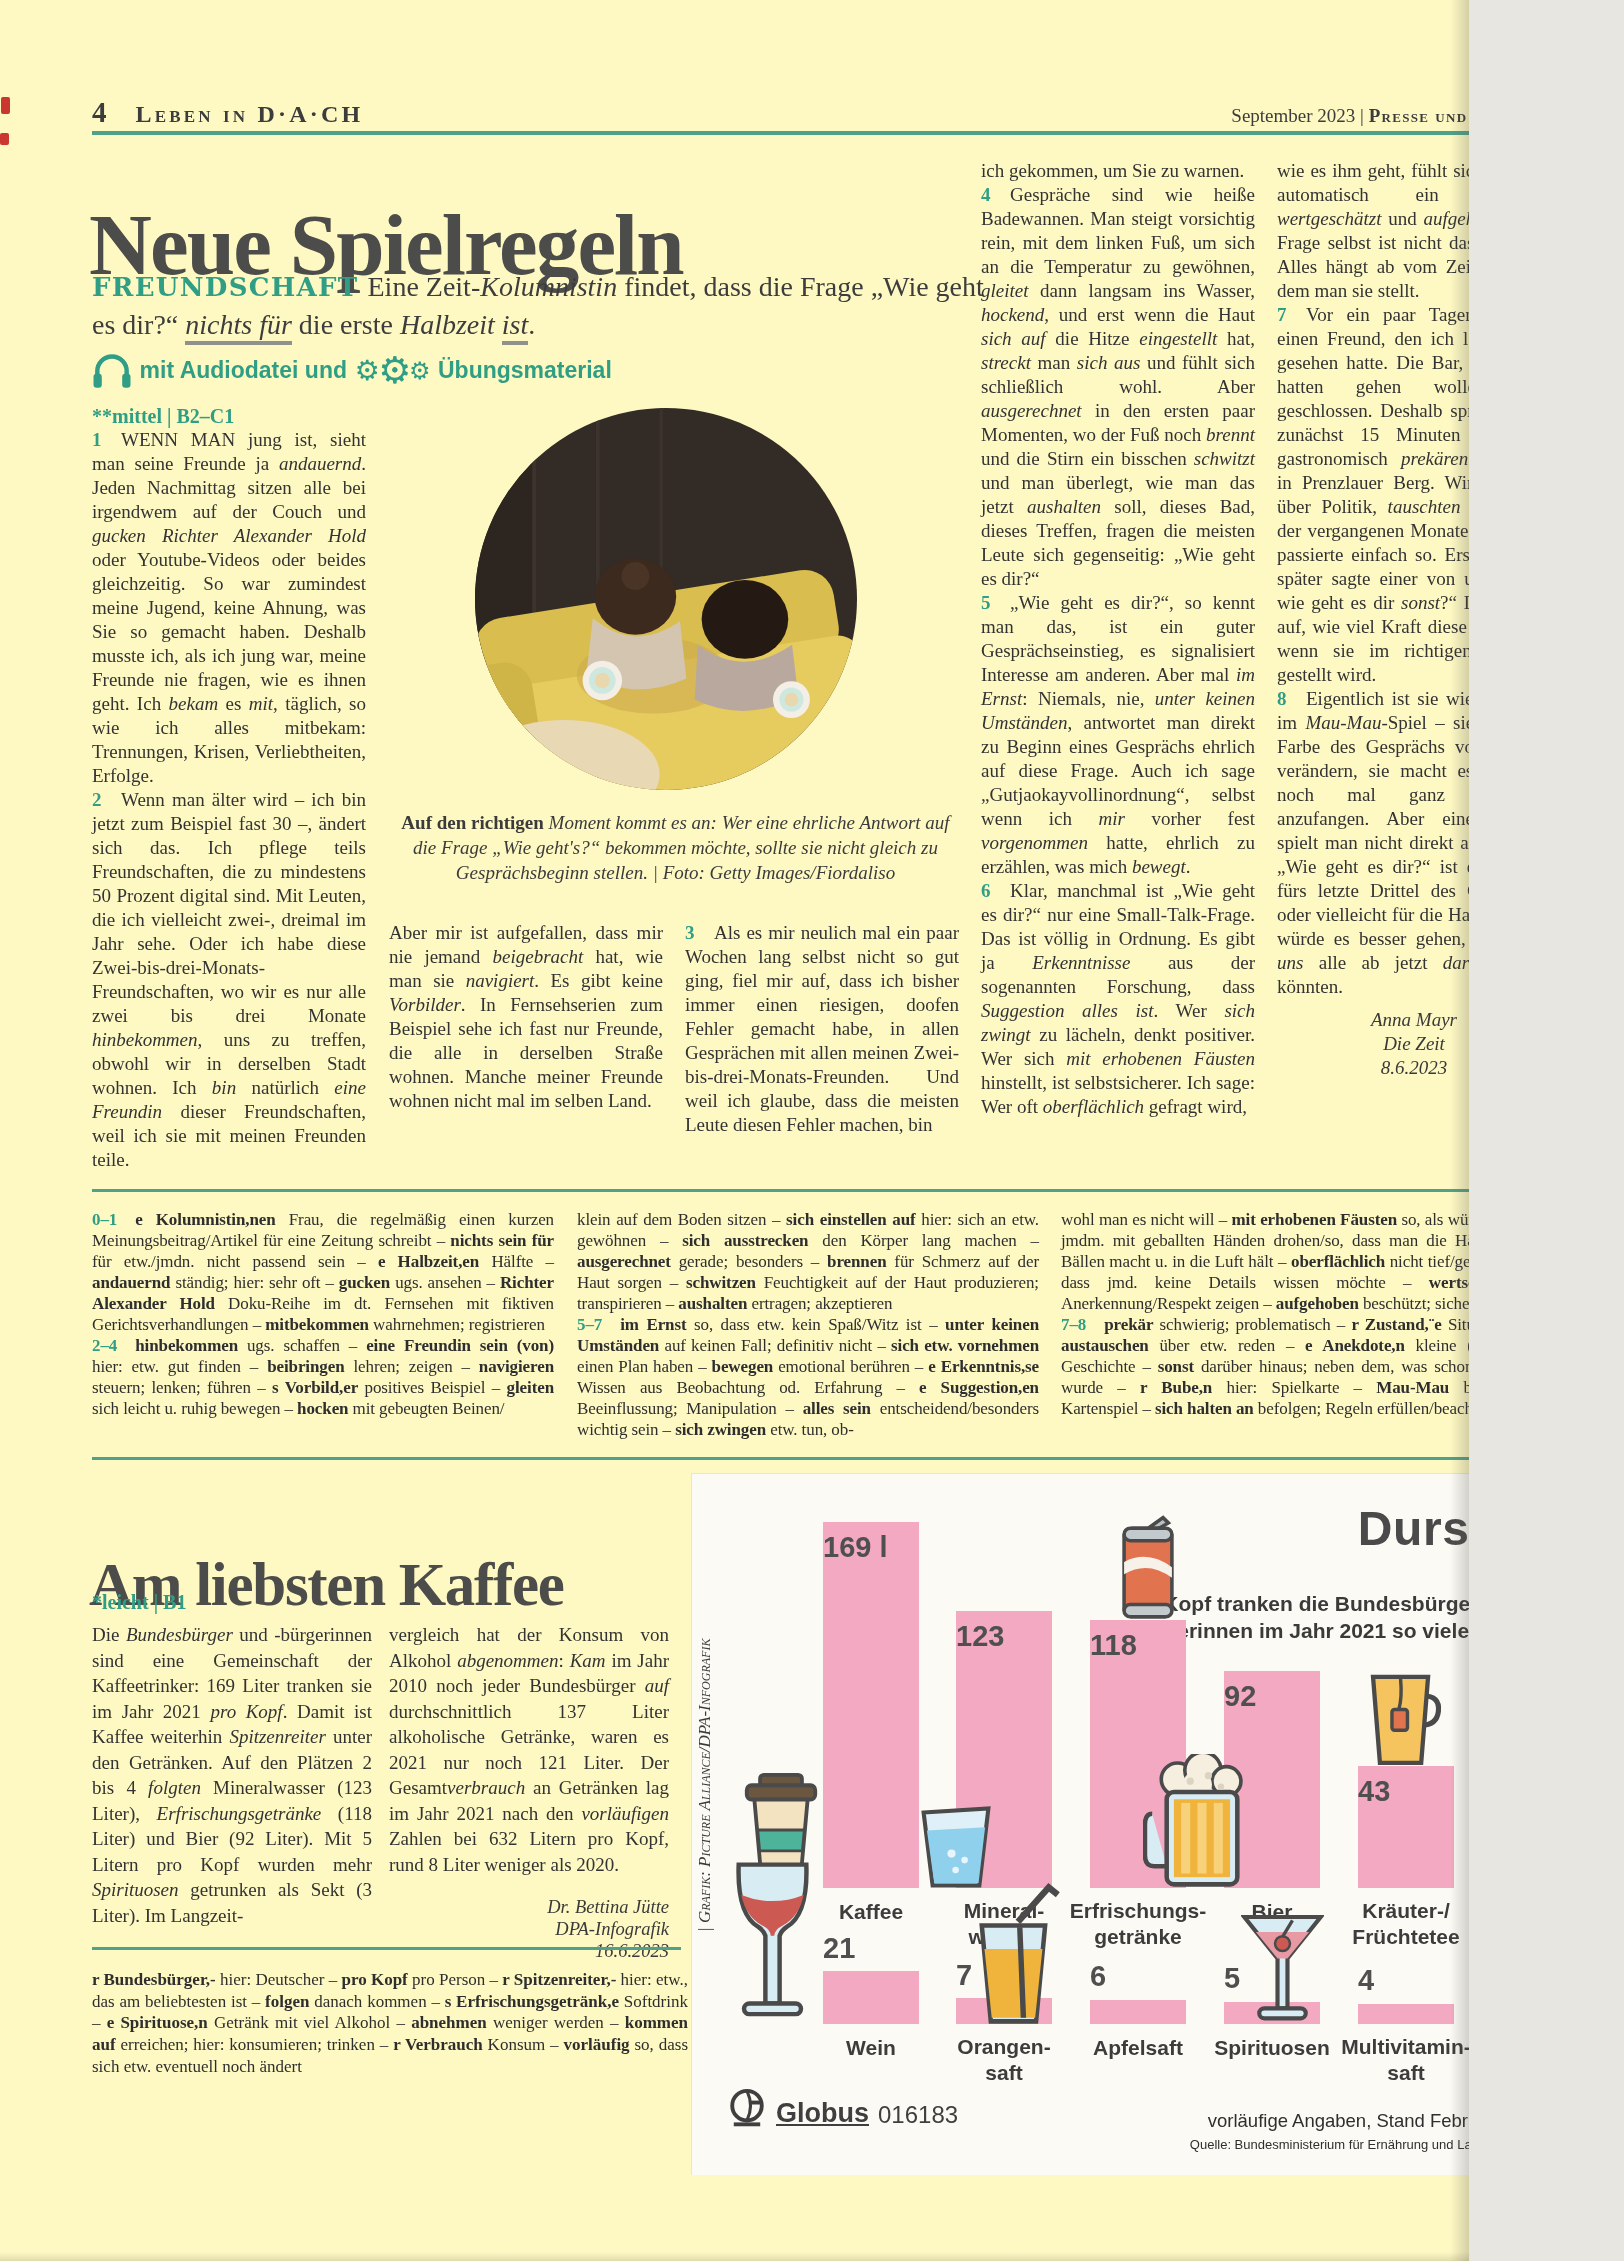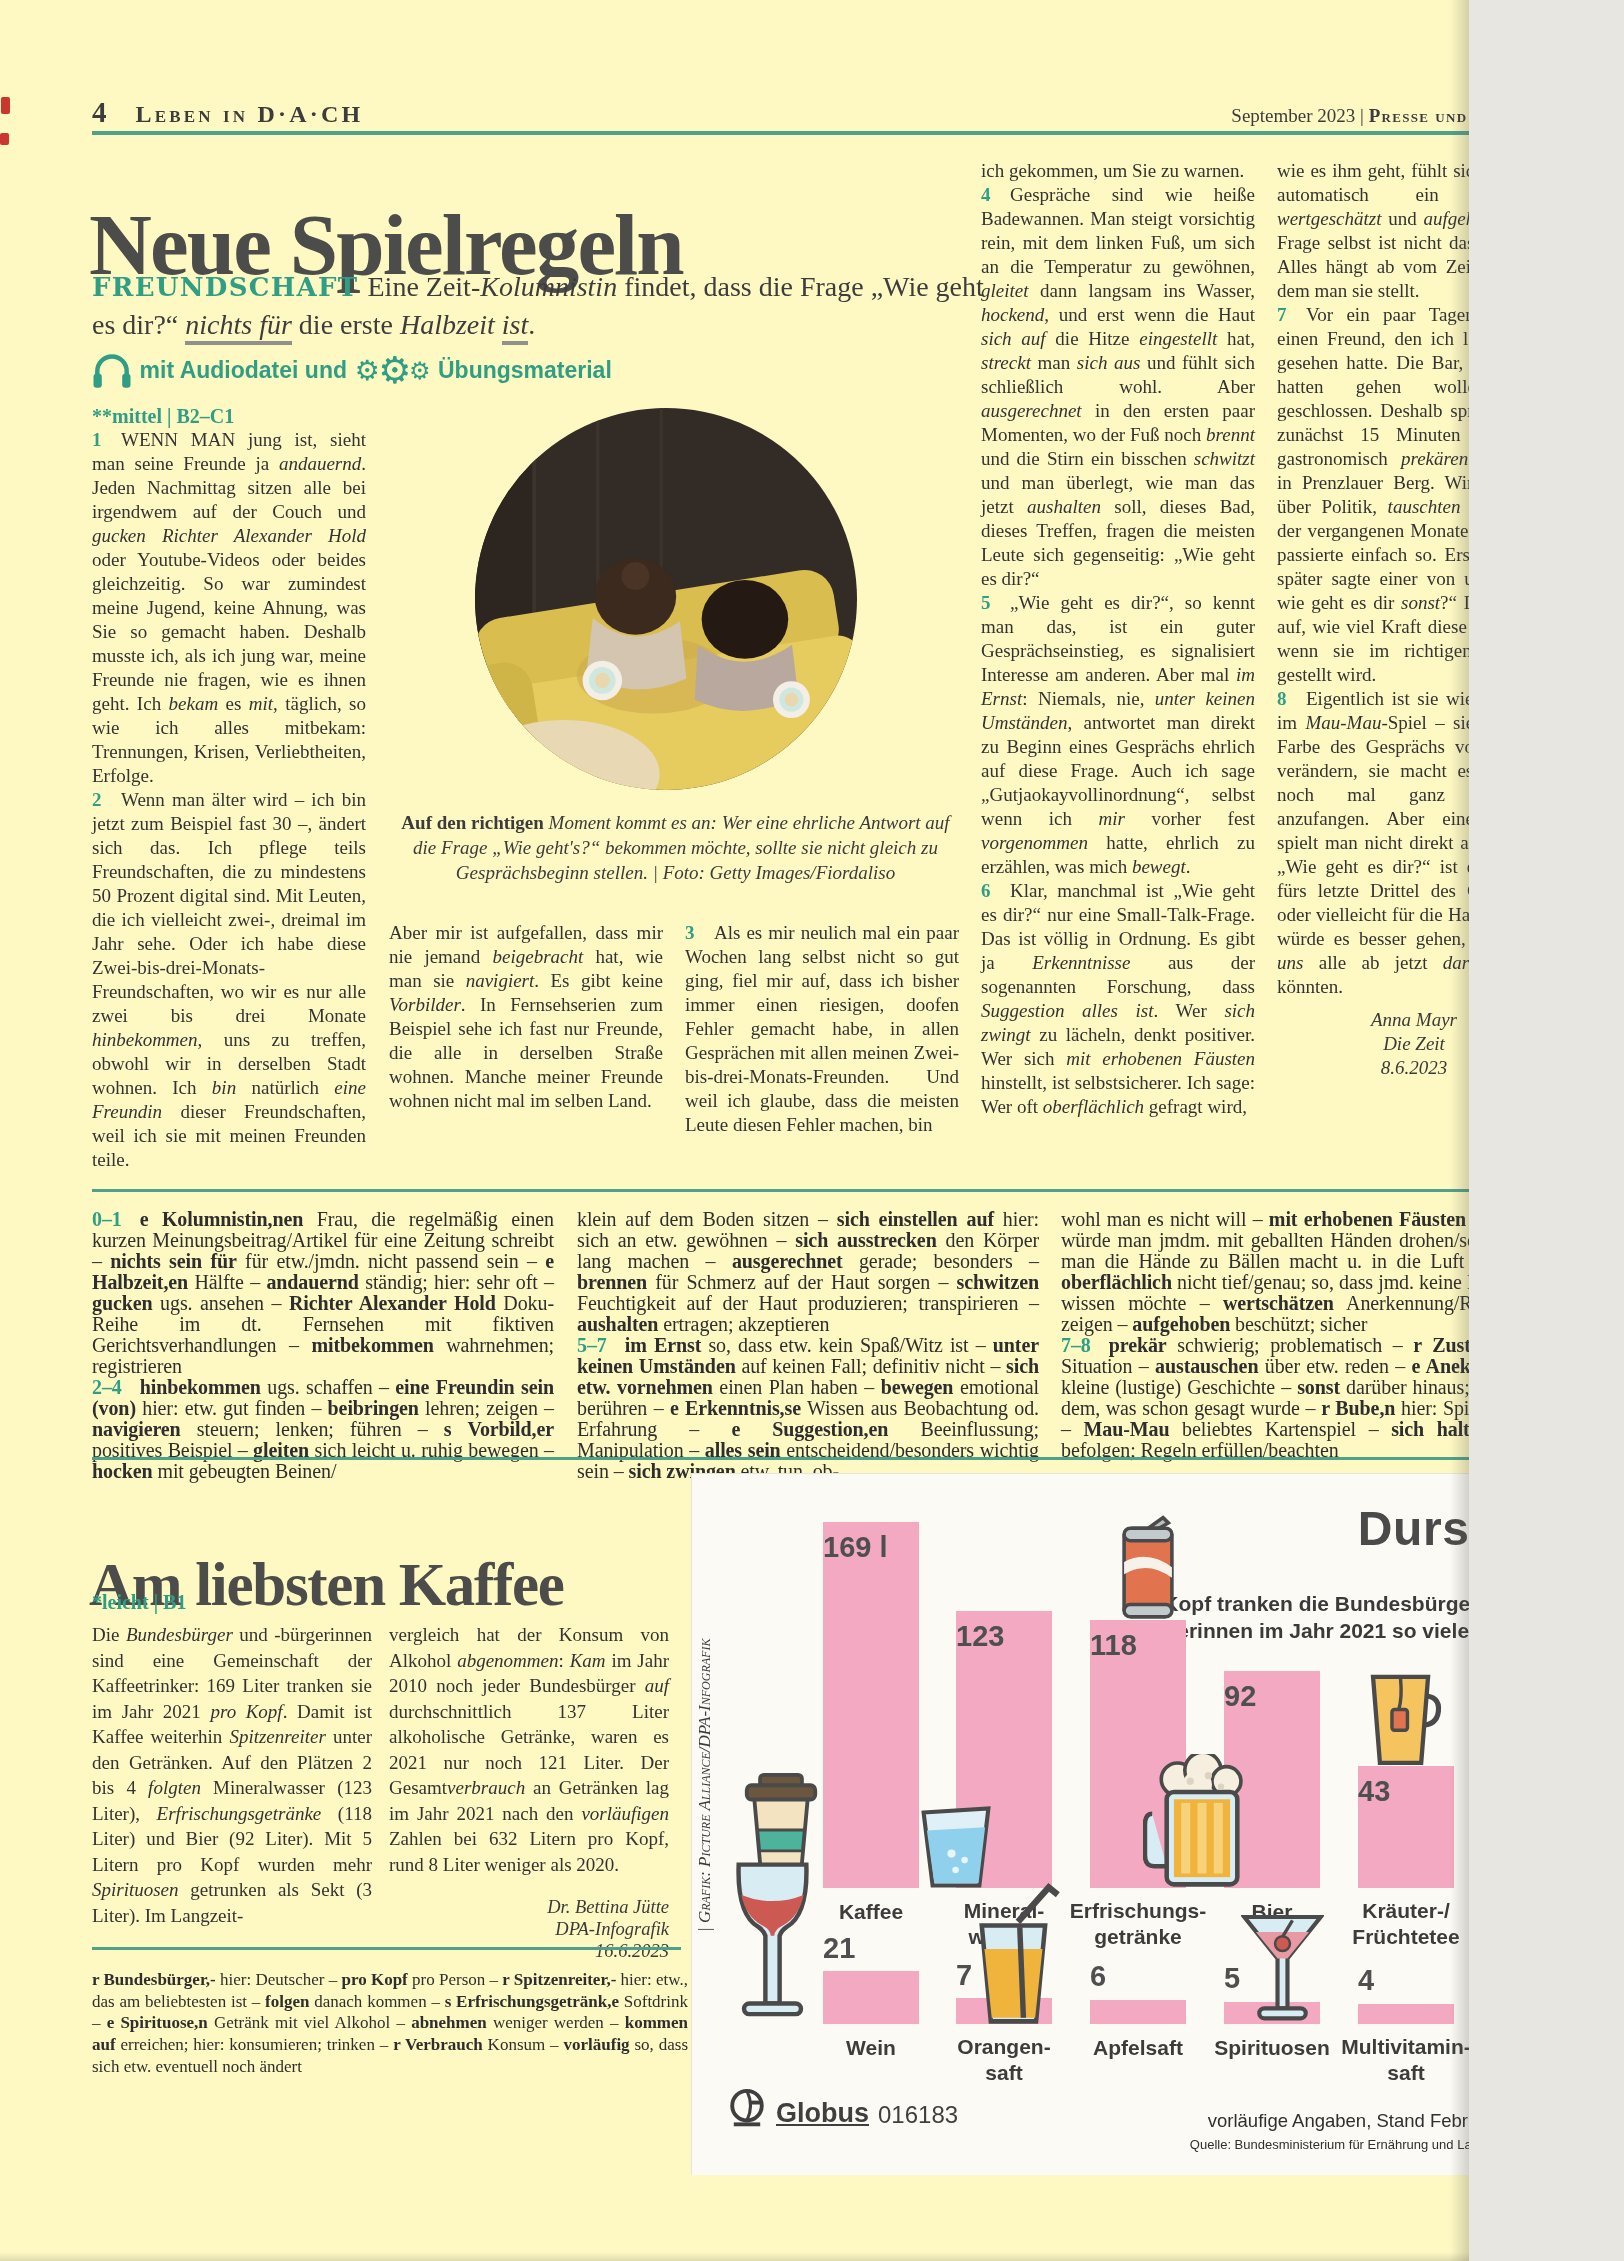--- a/index.html
+++ b/index.html
@@ -39,21 +39,21 @@
   .col-4{left:981px;top:159px;}
   .col-5{left:1277px;top:159px;}
   .byline{margin-top:9px;text-align:center;font-style:italic;font-size:19px;line-height:24px;color:#3a3a3a;}
   
   .photo{position:absolute;left:475px;top:408px;width:382px;height:382px;border-radius:50%;overflow:hidden;}
   .caption{position:absolute;left:389px;top:810px;width:573px;text-align:center;font-size:19px;line-height:25px;font-style:italic;color:#3b3b3b;}
   .caption b{font-style:normal;}
   
   .rule-gloss-top{left:92px;top:1189px;width:1456px;height:3.2px;}
   .rule-gloss-bot{left:92px;top:1457px;width:1456px;height:3.2px;}
-  .gloss-col{position:absolute;top:1209px;width:462px;font-size:20px;line-height:21px;text-align:justify;color:#2e2e2e;letter-spacing:-0.1px;}
+  .gloss-col{position:absolute;top:1209px;width:462px;font-size:17px;line-height:21px;text-align:justify;color:#2e2e2e;letter-spacing:-0.1px;}
   .gc-1{left:92px;} .gc-2{left:577px;} .gc-3{left:1061px;}
   .gloss-col p{margin:0;}
   .grange{color:var(--accent);font-weight:700;margin-right:18px;}
   .grange:empty{display:none;}
   
   .a2-title{position:absolute;left:89px;top:1499px;font-size:61px;font-weight:700;color:#4c4c4a;letter-spacing:-1.3px;}
   .difficulty2{position:absolute;left:92px;top:1571px;font-weight:700;color:var(--accent);font-size:20px;}
   .a2-col{position:absolute;top:1603px;width:280px;font-size:19px;line-height:25.5px;text-align:justify;color:#333;}
   .a2c-1{left:92px;} .a2c-2{left:389px;}
   .byline2{margin-top:15.3px;text-align:right;font-style:italic;font-size:18.5px;line-height:22px;color:#3a3a3a;}

